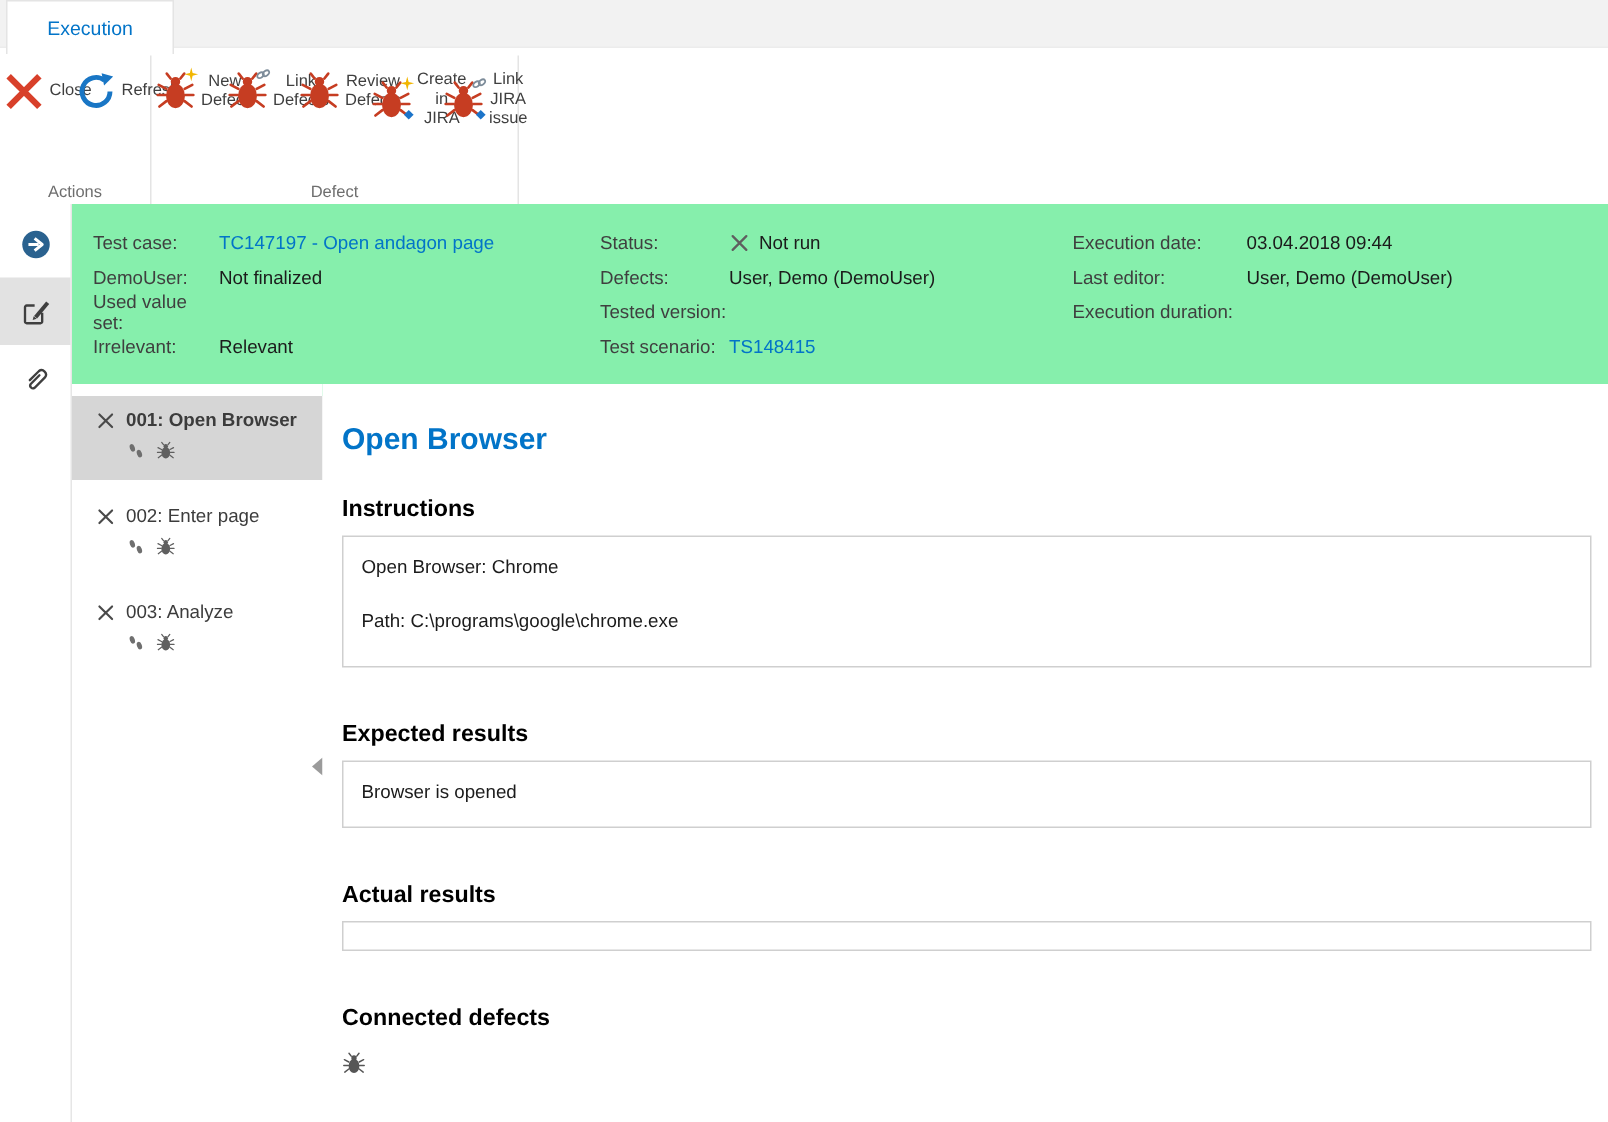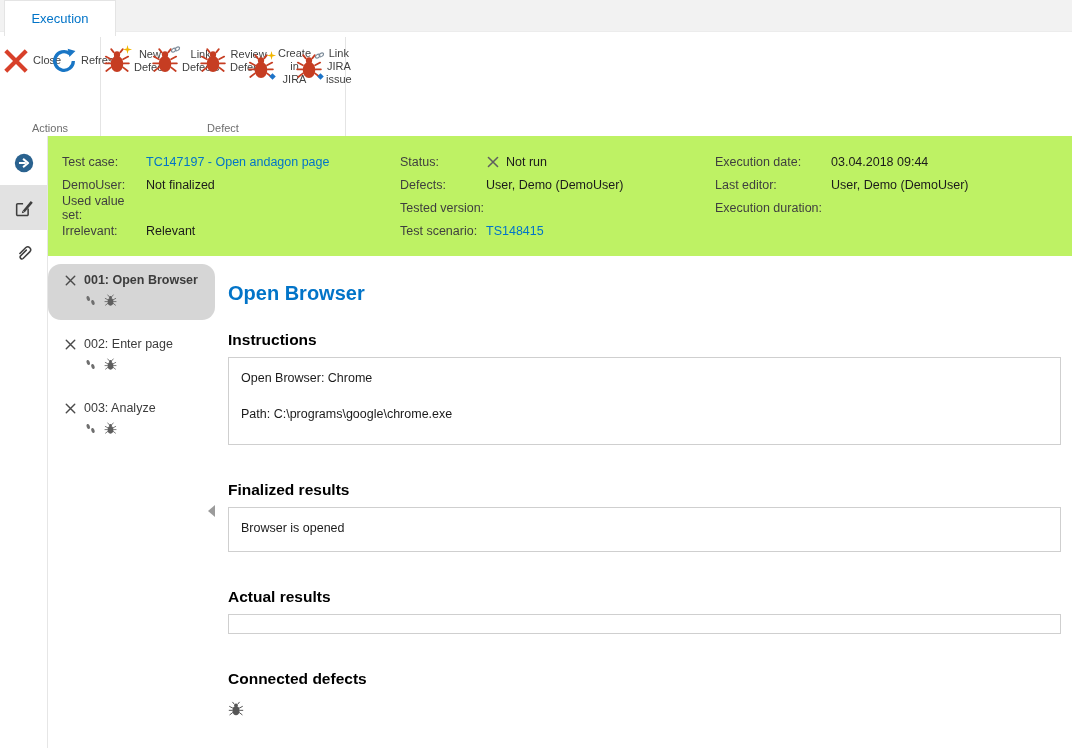--- a/index.html
+++ b/index.html
@@ -19,39 +19,39 @@
   .rbtn{width:48px;display:flex;align-items:center;padding-top:6px;gap:3px;
         font-size:11px;color:#3f3f3f;text-align:center;line-height:1.2;cursor:default;}
   .ricon{width:28px;height:28px;display:block;flex:none;}
   .bugwrap{position:relative;width:28px;height:28px;color:#c63d22;flex:none;}
   .bugwrap > svg.bugbase{width:28px;height:28px;display:block;}
   .badge{position:absolute;width:11px;height:11px;}
   .badge.tr{top:-3px;right:-2px;}
   .badge.br{bottom:-1px;right:-3px;}
 
   
-  .infobar{position:absolute;left:48px;top:136px;right:0;height:128px;background:#bef264;font-size:12.5px;}
+  .infobar{position:absolute;left:48px;top:136px;right:0;height:128px;background:#86efac;font-size:12.5px;}
   .icol{position:absolute;top:14px;}
   .icol.c1{left:14px;}.icol.c2{left:352px;}.icol.c3{left:667px;}
   .irow{height:23px;display:flex;align-items:center;}
   .ilabel{color:#3f3f3f;flex:none;}
   .c1 .ilabel{width:84px;}.c2 .ilabel{width:86px;}.c3 .ilabel{width:116px;}
   .ival{color:#1b1b1b;white-space:nowrap;}
   a.ival{color:#0274c8;text-decoration:none;cursor:pointer;}
   .statx{width:14px;height:14px;margin-right:6px;color:#5f5f5f;flex:none;}
 
   
   .sidestrip{position:absolute;left:0;top:136px;width:48px;bottom:0;background:#fff;border-right:1px solid #e6e6e6;padding-top:4px;}
   .sitem{width:47px;height:45px;display:flex;align-items:center;justify-content:center;cursor:default;}
   .sitem.selected{background:#e2e2e2;}
   .sicon{width:22px;height:22px;display:block;}
 
   
   .steps{position:absolute;left:48px;top:256px;width:167px;bottom:0;background:#fff;padding-top:8px;}
-  .step{height:56px;padding:9px 6px 0 16px;margin-bottom:8px;cursor:default;border-radius:13px;}
+  .step{height:56px;padding:9px 6px 0 16px;margin-bottom:8px;cursor:default;}
   .step.selected{background:#d6d6d6;}
   .srow{display:flex;align-items:center;gap:7px;font-size:12.5px;color:#3c3c3c;}
   .step.selected .srow{font-weight:bold;}
   .stepx{width:13px;height:13px;color:#4a4a4a;flex:none;}
   .smini{display:flex;gap:7px;margin:7px 0 0 20px;align-items:center;}
   .smini svg{width:13px;height:13px;display:block;}
 
   
   .collapse{position:absolute;left:208px;top:505px;width:0;height:0;cursor:pointer;
             border-top:6px solid transparent;border-bottom:6px solid transparent;border-right:7px solid #9b9b9b;}
@@ -326,21 +326,21 @@
 
   <div class="main">
     <h1>Open Browser</h1>
 
     <h2>Instructions</h2>
     <div class="box instructions">
       <p>Open Browser: Chrome</p>
       <p>Path: C:\programs\google\chrome.exe</p>
     </div>
 
-    <h2>Finalized results</h2>
+    <h2>Expected results</h2>
     <div class="box expected">
       <p>Browser is opened</p>
     </div>
 
     <h2>Actual results</h2>
     <input class="actual-input" type="text" style="">
 
     <h2>Connected defects</h2>
     <span class="defectmini">
       <svg viewBox="0 0 24 24">

